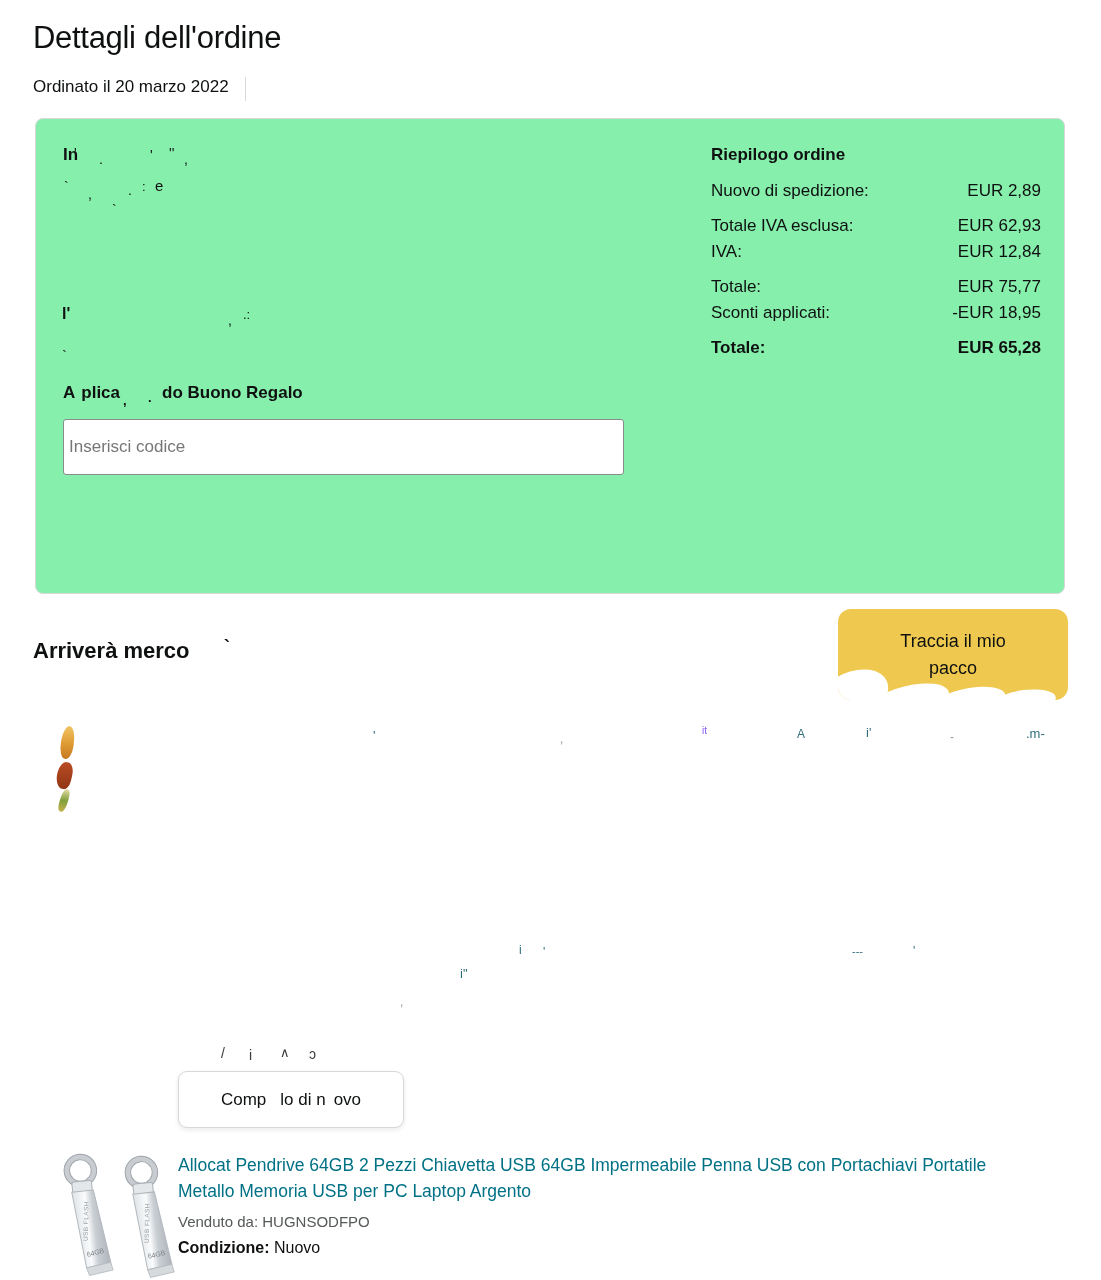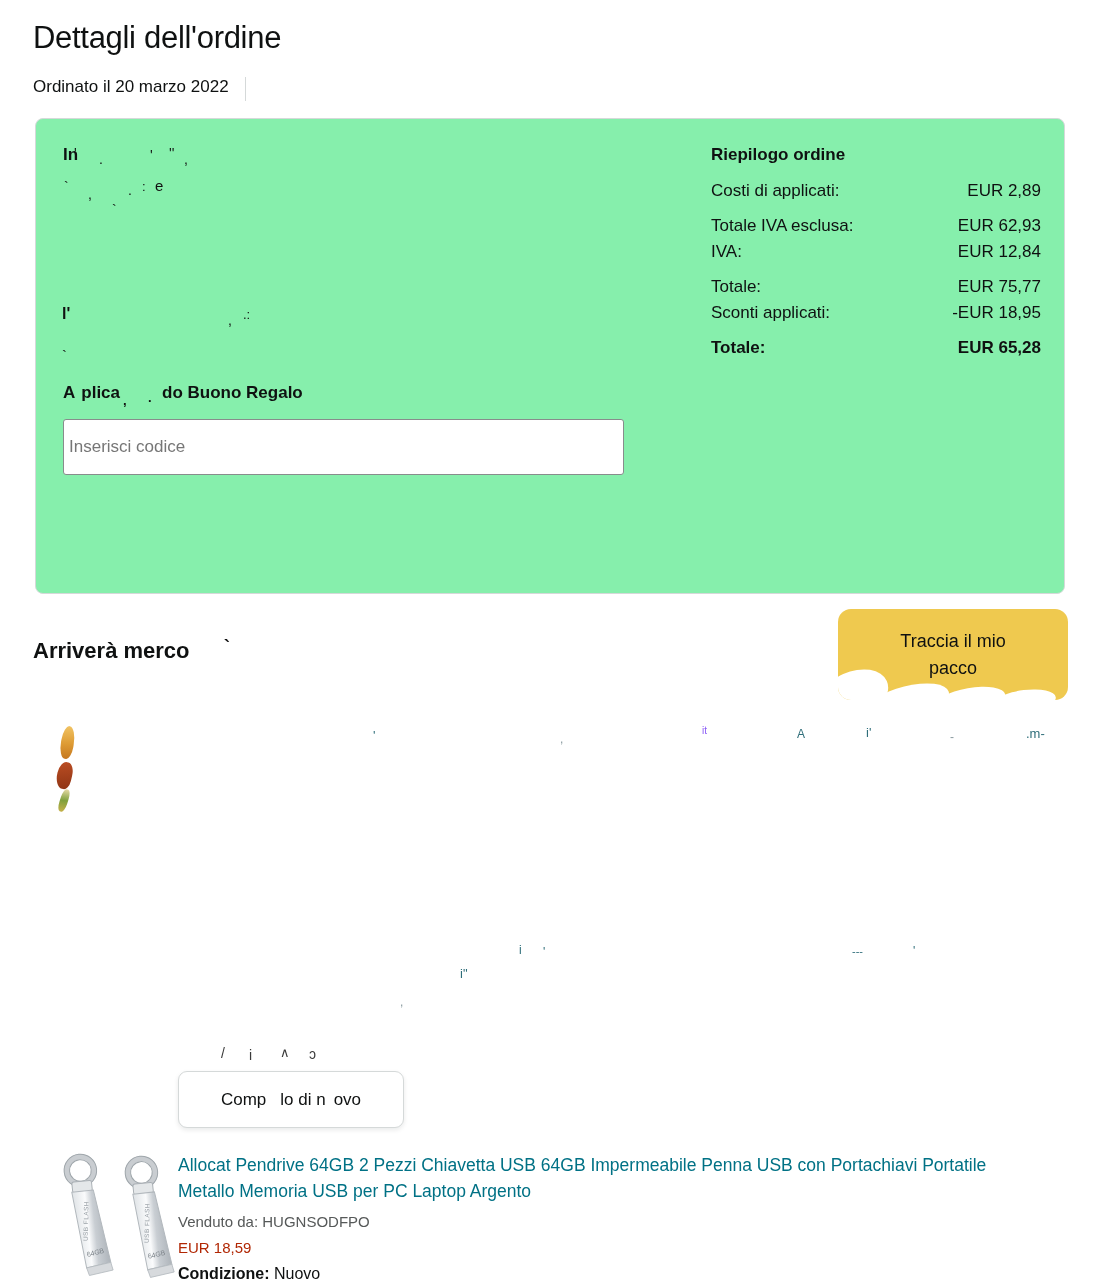--- a/index.html
+++ b/index.html
@@ -96,21 +96,21 @@
 
     <div class="gift-heading"><span>A</span><span class="gap-s"></span><span>plica</span><span class="gap-m"></span><span>do Buono Regalo</span></div>
 
     <input class="gift-input" type="text" placeholder="Inserisci codice" style="">
 
 
     <div class="summary">
       <div class="summary-heading">Riepilogo ordine</div>
 
       <div class="srow mb">
-        <span>Costi di applicati:</span>
+        <span>Nuovo di spedizione:</span>
         <span>EUR 2,89</span>
       </div>
       <div class="srow">
         <span>Totale IVA esclusa:</span>
         <span>EUR 62,93</span>
       </div>
       <div class="srow mb">
         <span>IVA:</span>
         <span>EUR 12,84</span>
       </div>
@@ -204,20 +204,19 @@
         </g>
       </defs>
       <use href="#drv" transform="rotate(-6 35 70)"></use>
       <use href="#drv" transform="translate(62 2) rotate(-6 35 70)"></use>
     </svg>
   </div>
 
   <div class="product-info">
     <a class="product-title">Allocat Pendrive 64GB 2 Pezzi Chiavetta USB 64GB Impermeabile Penna USB con Portachiavi Portatile Metallo Memoria USB per PC Laptop Argento</a>
     <div class="sold-by">Venduto da: HUGNSODFPO</div>
-    <div class="price">EUR 18,59</div>
     <div class="condition">
       <span class="cl">Condizione:</span>
       <span>Nuovo</span>
     </div>
   </div>
 
 </div>
 
 </body></html>

